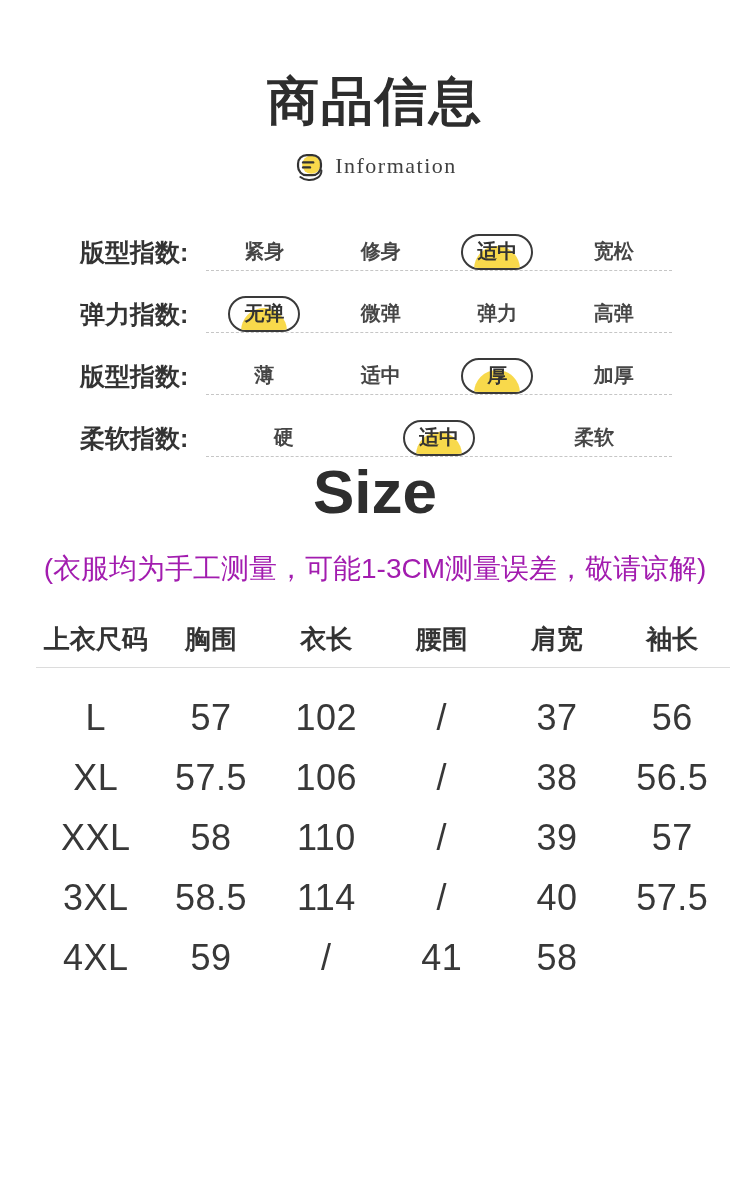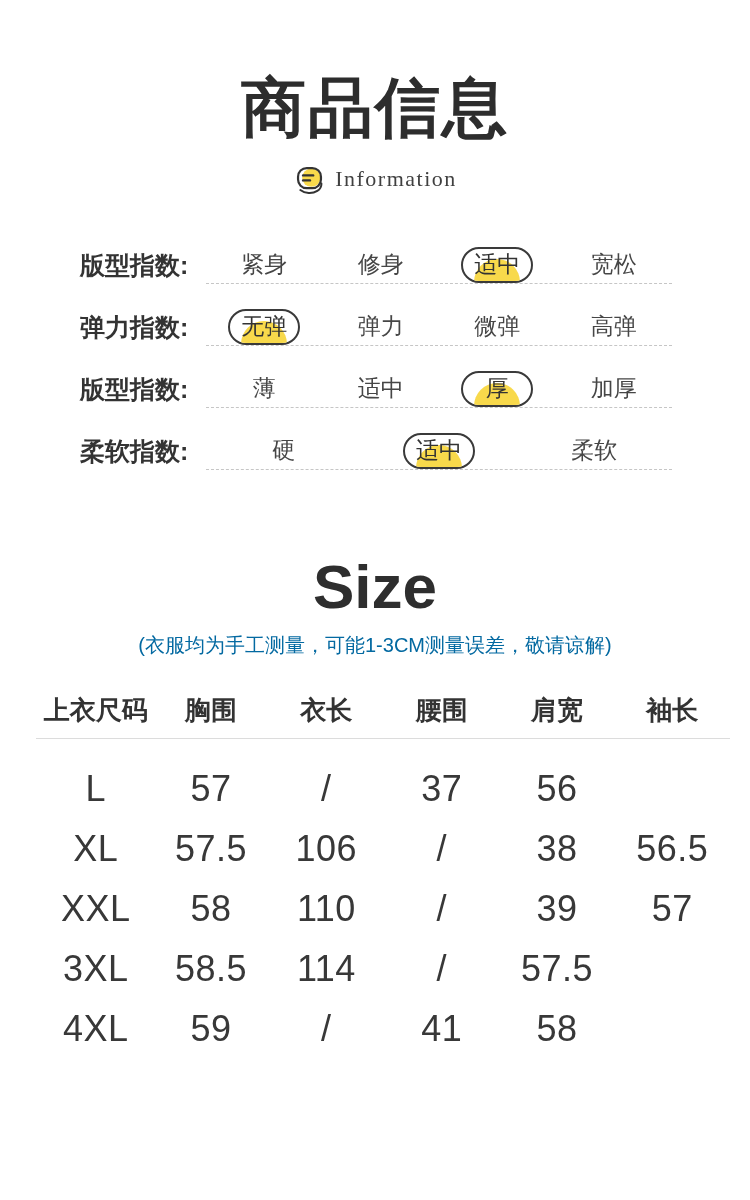--- a/index.html
+++ b/index.html
@@ -10,21 +10,21 @@
     color:#333333;
     overflow:hidden;
   }
 
   
   .main-title {
     margin-top:76px;
     text-align:center;
     font-family:"Liberation Serif","DejaVu Serif",serif;
     font-weight:700;
-    font-size:65px;
+    font-size:52px;
     line-height:1;
     color:#2d2d2d;
     letter-spacing:2px;
   }
   .info-line {
     margin-top:20px;
     display:flex;
     justify-content:center;
     align-items:center;
     gap:9px;
@@ -61,22 +61,23 @@
     flex:1;
     display:flex;
     border-bottom:1px dashed #c6c6c6;
   }
   .attr-option {
     flex:1;
     display:flex;
     justify-content:center;
     align-items:center;
     padding-top:16px;
-    font-size:23px;
+    font-size:20px;
     color:#464646;
+    font-weight:bold;
   }
   .pill {
     position:relative;
     width:72px;
     height:36px;
     border:2px solid #3a3a3a;
     border-radius:18px;
     overflow:hidden;
     display:flex;
     align-items:center;
@@ -89,33 +90,32 @@
     border-radius:50%;
     background:#f8d94b;
     bottom:-24px;
     left:50%;
     transform:translateX(-50%);
   }
   .pill span { position:relative; z-index:1; color:#333; }
 
   
   .size-title {
-    margin-top:82px;
     text-align:center;
     font-size:62px;
     font-weight:700;
     line-height:1;
     color:#2e2e2e;
   }
   .size-note {
-    margin-top:14px;
+    margin-top:28px;
     text-align:center;
-    font-size:20px;
+    font-size:28px;
     line-height:1.3;
-    color:#0369a1;
+    color:#a21caf;
   }
 
   .size-table { margin-top:32px; }
   .table-grid {
     display:grid;
     grid-template-columns:repeat(6,1fr);
     margin:0 20px 0 38px;
     text-align:right;
   }
   .th {
@@ -180,22 +180,22 @@
   </div>
 
   <div class="attr-row">
     <div class="attr-label">弹力指数:</div>
     <div class="attr-options">
       <div class="attr-option">
         <div class="pill">
           <span>无弹</span>
         </div>
       </div>
+      <div class="attr-option">微弹</div>
       <div class="attr-option">弹力</div>
-      <div class="attr-option">微弹</div>
       <div class="attr-option">高弹</div>
     </div>
   </div>
 
   <div class="attr-row">
     <div class="attr-label">版型指数:</div>
     <div class="attr-options">
       <div class="attr-option">薄</div>
       <div class="attr-option">适中</div>
       <div class="attr-option">
@@ -236,20 +236,21 @@
     <div class="th">袖长</div>
   </div>
 
   <div class="table-divider"></div>
 
   <div class="table-body">
 
     <div class="table-grid tr">
       <div class="td">L</div>
       <div class="td">57</div>
+      <div class="td">102</div>
       <div class="td">/</div>
       <div class="td">37</div>
       <div class="td">56</div>
     </div>
 
     <div class="table-grid tr">
       <div class="td">XL</div>
       <div class="td">57.5</div>
       <div class="td">106</div>
       <div class="td">/</div>
@@ -264,20 +265,21 @@
       <div class="td">/</div>
       <div class="td">39</div>
       <div class="td">57</div>
     </div>
 
     <div class="table-grid tr">
       <div class="td">3XL</div>
       <div class="td">58.5</div>
       <div class="td">114</div>
       <div class="td">/</div>
+      <div class="td">40</div>
       <div class="td">57.5</div>
     </div>
 
     <div class="table-grid tr">
       <div class="td">4XL</div>
       <div class="td">59</div>
       <div class="td">/</div>
       <div class="td">41</div>
       <div class="td">58</div>
     </div>

